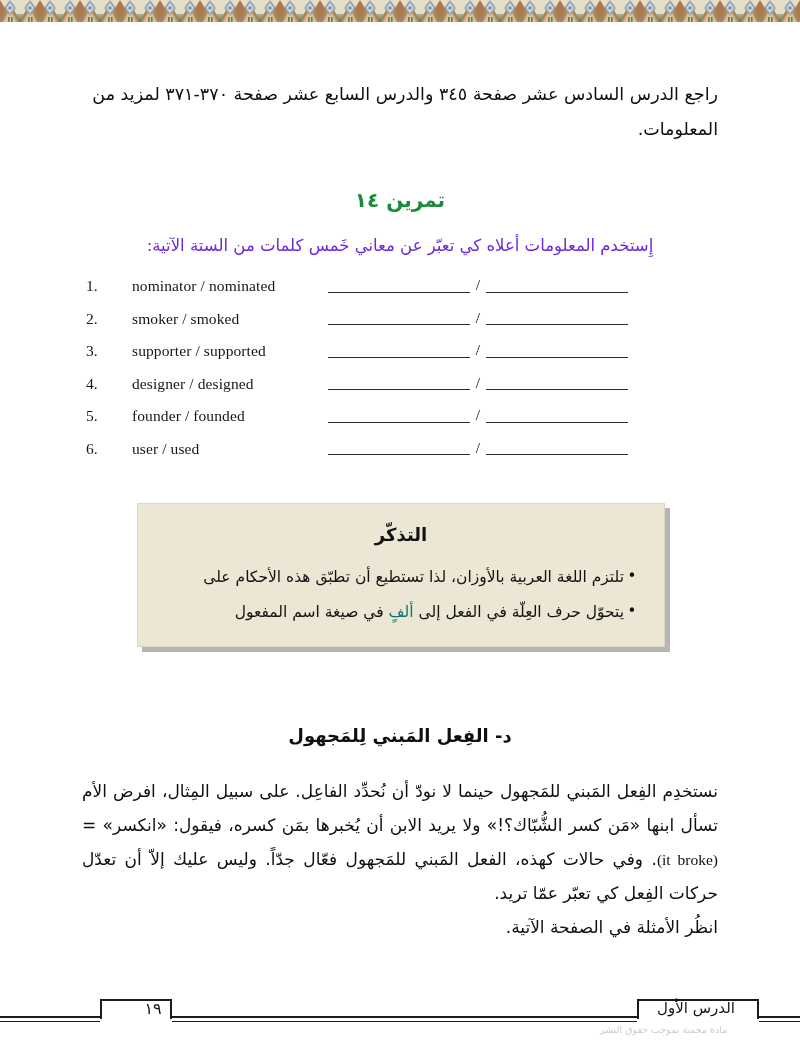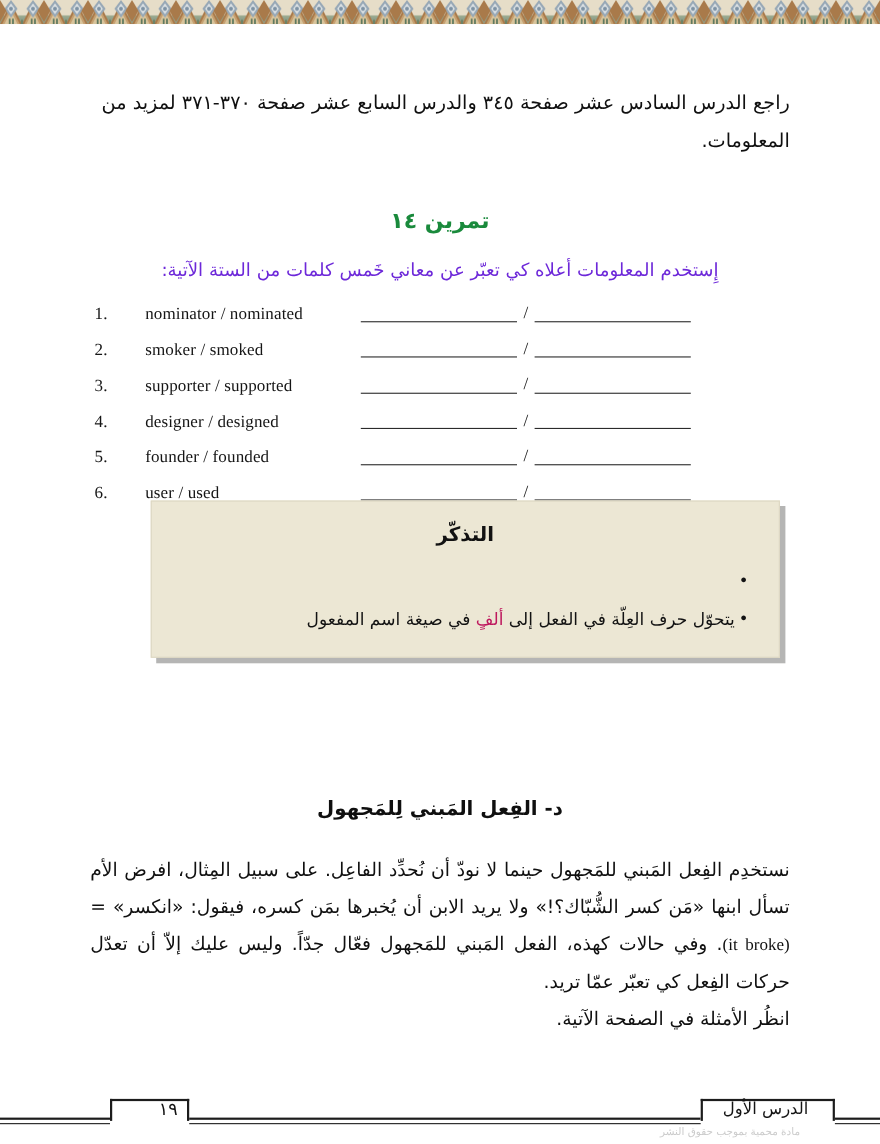--- a/index.html
+++ b/index.html
@@ -130,23 +130,23 @@
     width: 16px;
     text-align: center;
     font-size: 15.5px;
     line-height: 1;
     color: #151515;
   }
 
   
   .reminder-wrap {
     position: absolute;
-    top: 433px;
+    top: 481px;
     left: 137px;
-    width: 572px;
+    width: 528px;
   }
   .reminder-box {
     position: relative;
     background: #ece7d4;
     border: 1px solid #ddd7c2;
     padding: 16px 24px 14px 24px;
     box-shadow: 5px 5px 0 0 rgba(120,120,118,0.55);
     direction: rtl;
     text-align: right;
   }
@@ -173,21 +173,21 @@
     font-size: 15px;
     line-height: 1.85;
     text-align: center;
     color: #121212;
   }
   .reminder-text {
     flex: 1 1 auto;
     text-align: right;
   }
   .reminder-text .tail { display: block; }
-  .hl-blue { color: #be185d; }
+  .hl-blue { color: #0f766e; }
 
   
   .section-heading {
     position: absolute;
     top: 703px;
     left: 0;
     width: 800px;
     text-align: center;
     direction: rtl;
     font-family: "DejaVu Sans", "Liberation Sans", sans-serif;
@@ -425,20 +425,21 @@
 
   </div>
 
   <div class="reminder-wrap">
     <div class="reminder-box">
       <div class="reminder-title">التذكّر</div>
 
       <div class="reminder-item">
         <span class="bullet-dot">•</span>
         <span class="reminder-text">
+          <span>تلتزم اللغة العربية بالأوزان، لذا تستطيع أن تطبّق هذه الأحكام على</span>
         </span>
       </div>
 
       <div class="reminder-item">
         <span class="bullet-dot">•</span>
         <span class="reminder-text"><span>يتحوّل حرف العِلّة في الفعل إلى </span><span class="hl-blue">ألفٍ</span><span> في صيغة اسم المفعول</span></span>
       </div>
     </div>
   </div>
 

